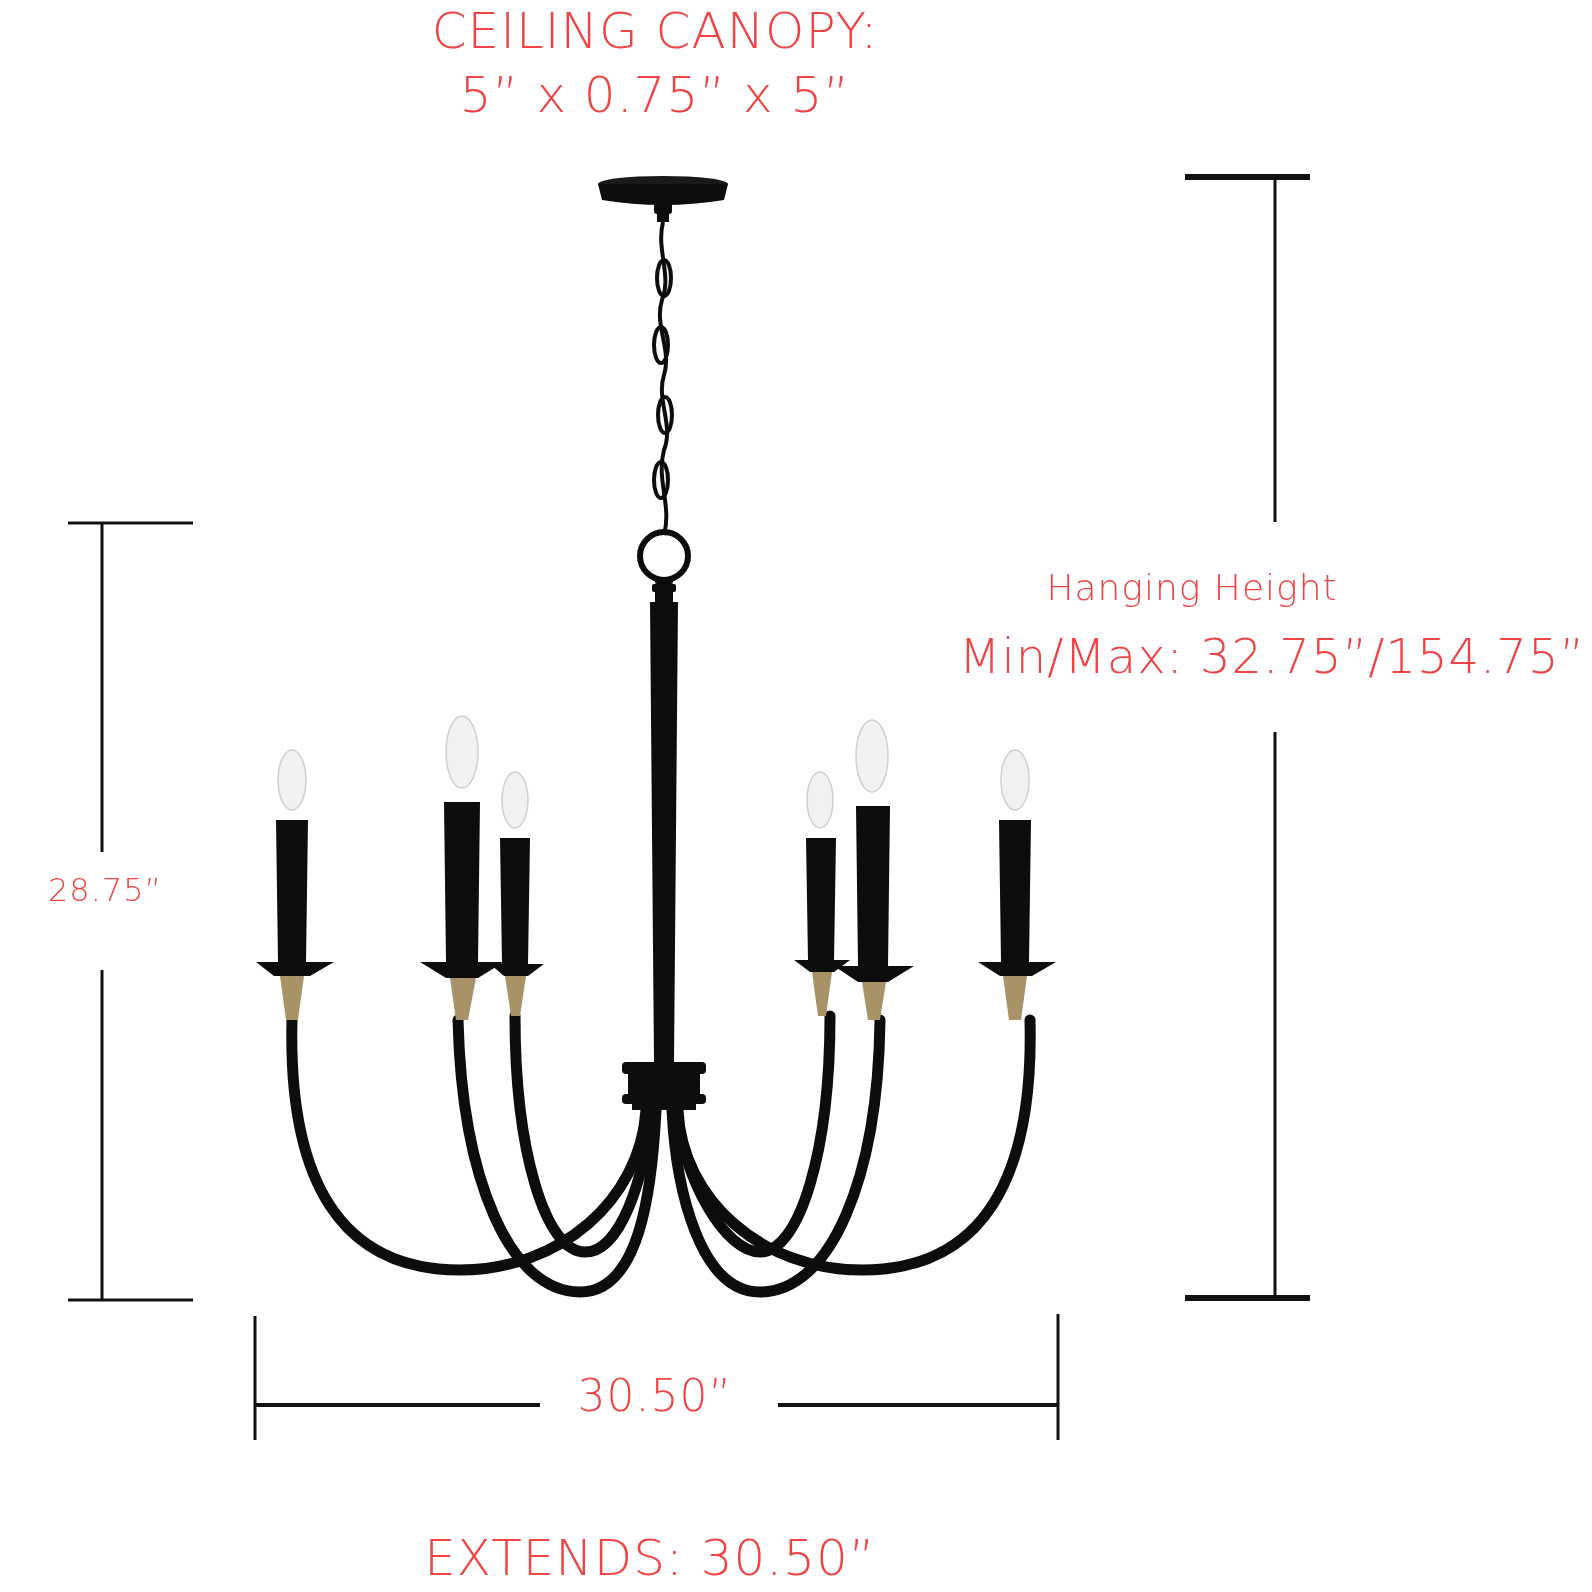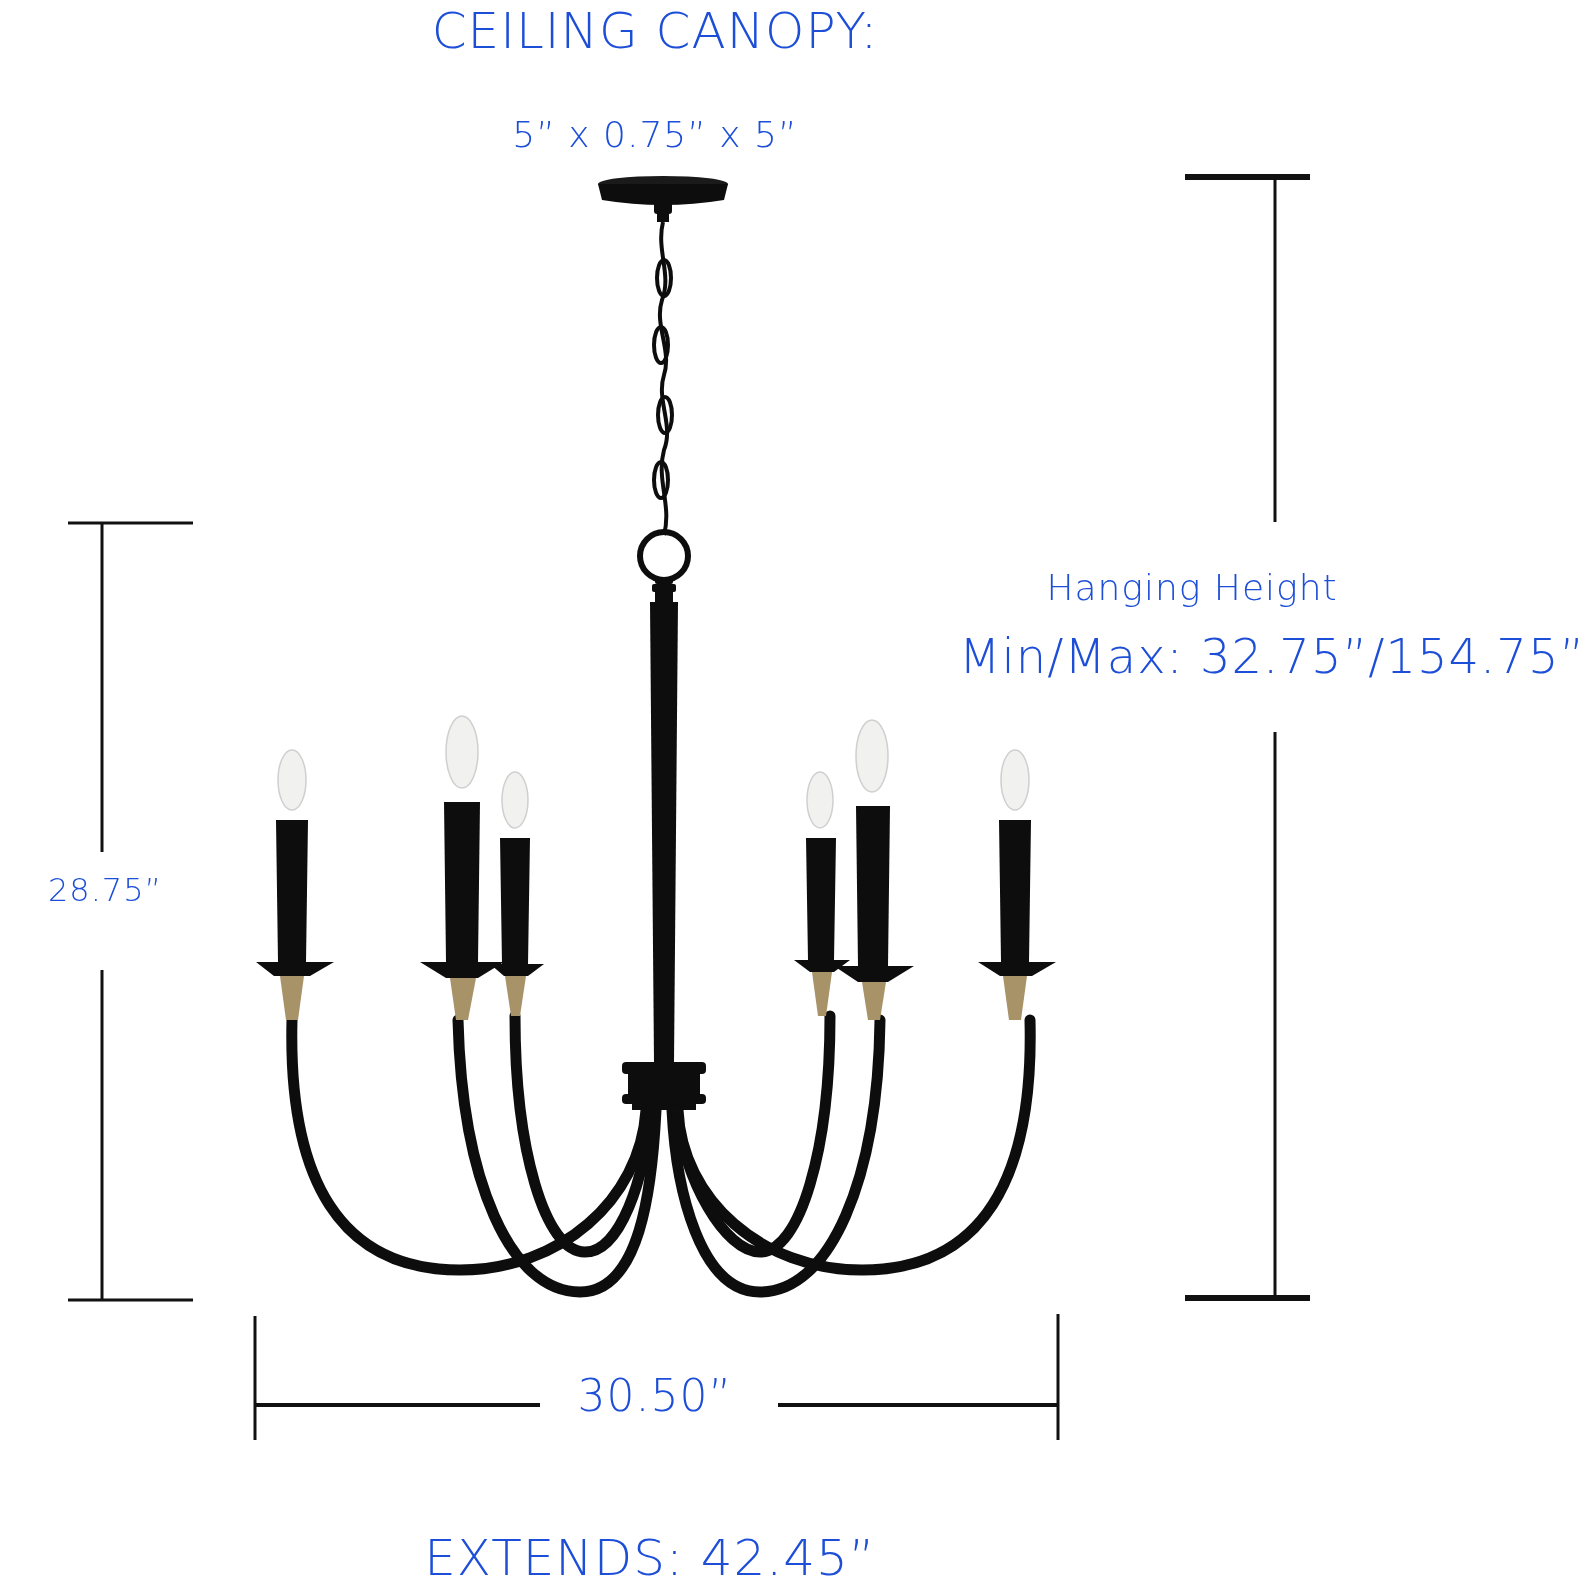--- a/index.html
+++ b/index.html
@@ -1,19 +1,19 @@
 <!DOCTYPE html>
 <html><head>
 <meta charset="utf-8">
 <style>
   html, body { margin: 0; padding: 0; background: #ffffff; }
   body { width: 1592px; height: 1592px; position: relative; overflow: hidden; font-family: "DejaVu Sans", sans-serif; color: #111; }
-  .label { position: absolute; font-weight: 300; letter-spacing: 1px; color: #1d4ed8; white-space: nowrap; text-align: center; }
+  .label { position: absolute; font-weight: 300; letter-spacing: 1px; color: #ef4444; white-space: nowrap; text-align: center; }
   .canopy-title { left: 0; width: 1310px; top: 2px; font-size: 50px; line-height: 58px; }
-  .canopy-dims { left: 0; width: 1310px; top: 66px; font-size: 36px; line-height: 58px; margin-top: 40px; }
+  .canopy-dims { left: 0; width: 1310px; top: 66px; font-size: 50px; line-height: 58px; }
   .hang-title { left: 882px; width: 620px; top: 560px; font-size: 36px; line-height: 56px; }
   .hang-dims { left: 930px; width: 620px; top: 628px; font-size: 48px; line-height: 56px; margin-left: 29px; }
   .height-val { left: 10px; width: 190px; top: 860px; font-size: 32px; line-height: 60px; }
   .width-val { left: 535px; width: 240px; top: 1366px; font-size: 44px; line-height: 60px; }
   .extends { left: 0; width: 1300px; top: 1528px; font-size: 50px; line-height: 60px; }
   svg.art { position: absolute; left: 0; top: 0; }
 </style>
 </head>
 <body>
 
@@ -129,13 +129,13 @@
 
 <div class="label canopy-title">CEILING CANOPY:</div>
 <div class="label canopy-dims">5” x 0.75” x 5”</div>
 
 <div class="label hang-title">Hanging Height</div>
 <div class="label hang-dims">Min/Max: 32.75”/154.75”</div>
 
 <div class="label height-val">28.75”</div>
 <div class="label width-val">30.50”</div>
 
-<div class="label extends">EXTENDS: 42.45”</div>
+<div class="label extends">EXTENDS: 30.50”</div>
 
 </body></html>

